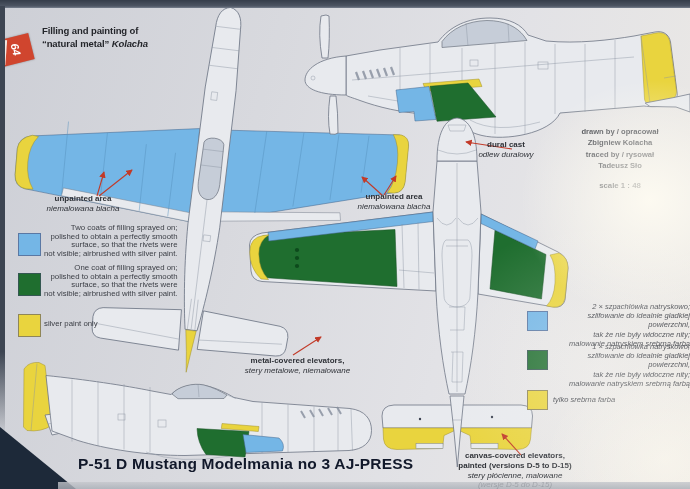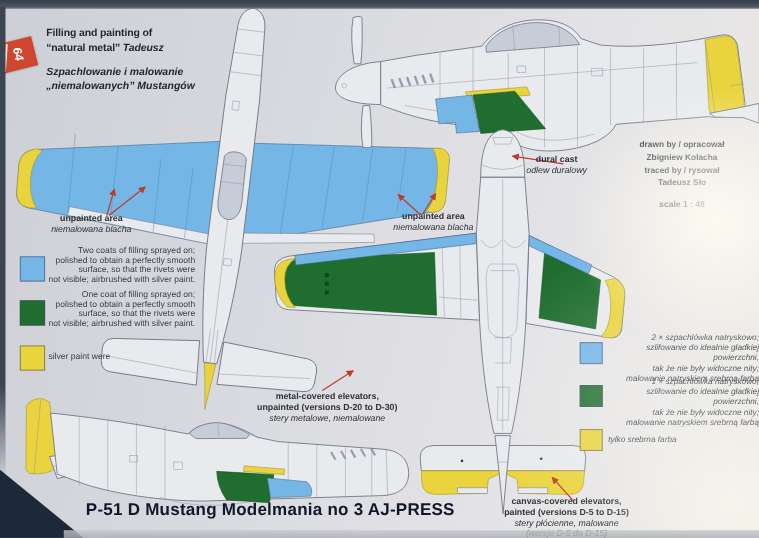--- a/index.html
+++ b/index.html
@@ -164,25 +164,21 @@
     </g>
   </svg>
 
   <div class="abs page-marker">
     <div class="marker-slash"></div>
     <span class="marker-num">64</span>
   </div>
   <div class="abs" style="left:42px;top:24px">
     <div class="title-en">
       <span style="display:block">Filling and painting of</span>
-      <span><span>“natural metal”</span><span style="font-style:italic"> Tadeusz</span></span>
-    </div>
-    <div class="title-pl">
-      <span style="display:block">Szpachlowanie i malowanie</span>
-      <span style="display:block">„niemalowanych” Mustangów</span>
+      <span><span>“natural metal”</span><span style="font-style:italic"> Kolacha</span></span>
     </div>
   </div>
 
   <div class="abs credits" style="left:545px;top:126px">
     <span style="display:block">drawn by / opracował</span>
     <span style="display:block">Zbigniew Kolacha</span>
     <span style="display:block">traced by / rysował</span>
     <span style="display:block">Tadeusz Sło</span>
   </div>
   <div class="abs scale-line" style="left:545px;top:181px">scale 1 : 48</div>
@@ -194,21 +190,20 @@
   <div class="abs ann" style="left:338px;top:192px;width:112px">
     <span class="b">unpainted area</span>
     <span class="i">niemalowana blacha</span>
   </div>
   <div class="abs ann" style="left:466px;top:140px;width:80px">
     <span class="b">dural cast</span>
     <span class="i">odlew duralowy</span>
   </div>
   <div class="abs cap" style="left:225px;top:356px;width:145px">
     <span class="b">metal-covered elevators,</span>
-    <span class="b">unpainted (versions D-20 to D-30)</span>
     <span class="i">stery metalowe, niemalowane</span>
   </div>
   <div class="abs cap" style="left:444px;top:451px;width:142px">
     <span class="b">canvas-covered elevators,</span>
     <span class="b">painted (versions D-5 to D-15)</span>
     <span class="i">stery płócienne, malowane</span>
     <span class="i">(wersje D-5 do D-15)</span>
   </div>
 
   <div class="abs sw sw-blue" style="left:18px;top:233px"></div>
@@ -220,21 +215,21 @@
   </div>
   <div class="abs sw sw-green" style="left:18px;top:273px"></div>
   <div class="abs leg-text" style="left:44px;top:264px">
     <span>One coat of filling sprayed on;</span>
     <span>polished to obtain a perfectly smooth</span>
     <span>surface, so that the rivets were</span>
     <span>not visible; airbrushed with silver paint.</span>
   </div>
   <div class="abs sw sw-yellow" style="left:18px;top:314px"></div>
   <div class="abs leg-text" style="left:44px;top:320px">
-    <span>silver paint were</span>
+    <span>silver paint only</span>
   </div>
 
   <div class="abs sw sw-sm sw-blue" style="left:527px;top:311px"></div>
   <div class="abs leg-text leg-text-it" style="left:553px;top:302px">
     <span>2 × szpachlówka natryskowo;</span>
     <span>szlifowanie do idealnie gładkiej powierzchni,</span>
     <span>tak że nie były widoczne nity;</span>
     <span>malowanie natryskiem srebrną farbą</span>
   </div>
   <div class="abs sw sw-sm sw-green" style="left:527px;top:350px"></div>

